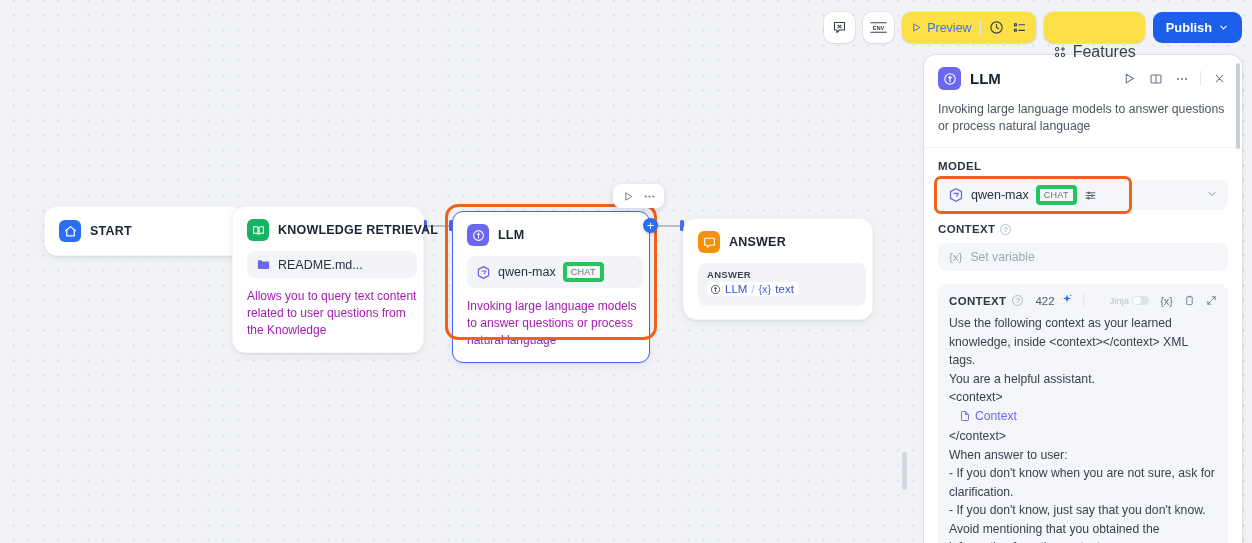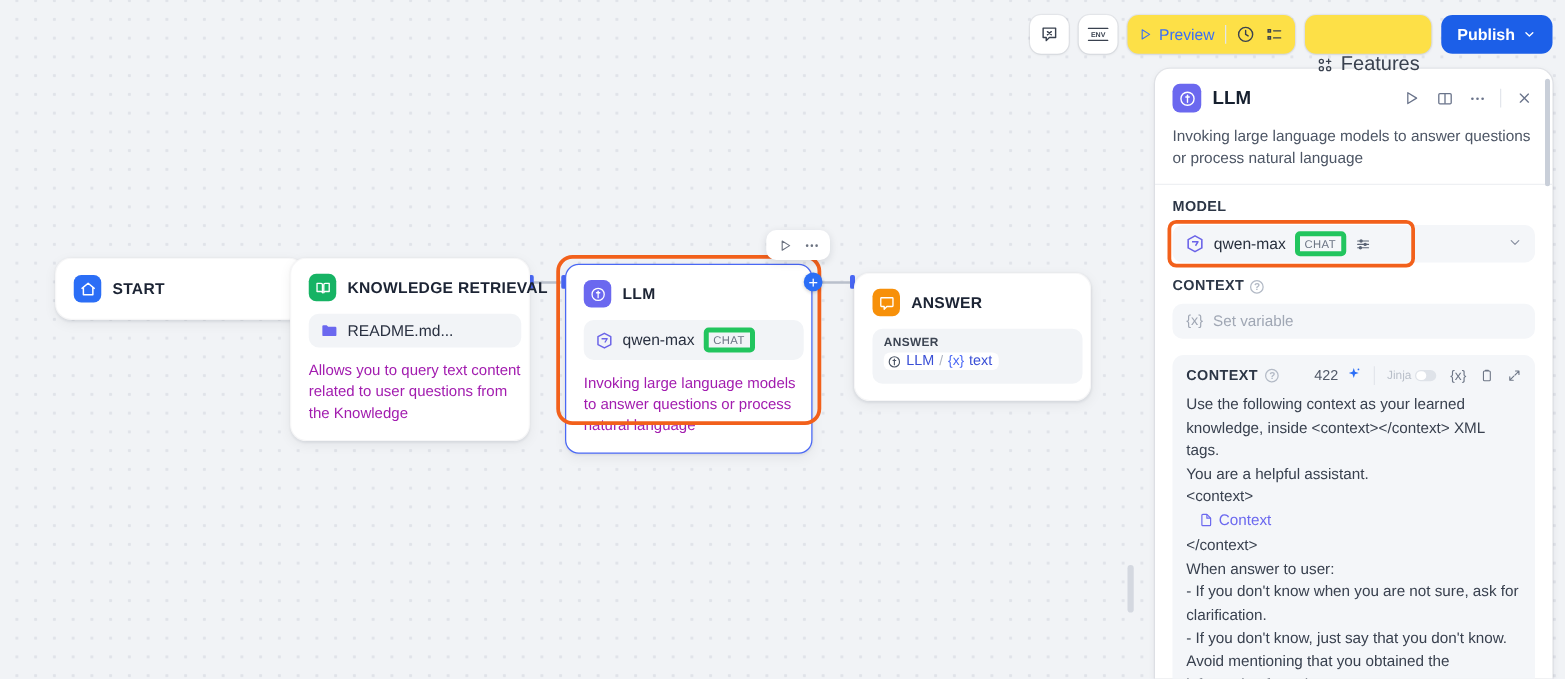--- a/index.html
+++ b/index.html
@@ -189,21 +189,21 @@
     font-size: 12.2px; color: #a0a7b4;
   }
   .xvar { color: #a0a7b4; font-size: 11.5px; }
   #sys-box {
     margin: 13px 14px 0 14px; background: #f4f6f9; border-radius: 9px;
     padding: 9px 11px 12px 11px;
   }
   #sys-head { display: flex; align-items: center; gap: 6px; }
   #sys-count { margin-left: auto; font-size: 11.5px; color: #525a69; }
   .sparkle { color: #2b6ef6; font-size: 12px; }
-  .jinja-wrap { display: flex; align-items: center; gap: 3px; }
+  .jinja-wrap { display: flex; align-items: center; gap: 3px; margin-left: 16px; }
   .jinja-txt { font-size: 9.5px; color: #b9bfc9; }
   .jinja-toggle {
     width: 17px; height: 9.5px; border-radius: 5px; background: #dfe3e9;
     position: relative;
   }
   .jinja-toggle::after {
     content:''; position:absolute; left:1px; top:1px;
     width:7.5px; height:7.5px; border-radius:50%; background:#fff;
   }
   .sys-ic { color: #6e7787; font-size: 11px; display:flex; align-items:center; }

